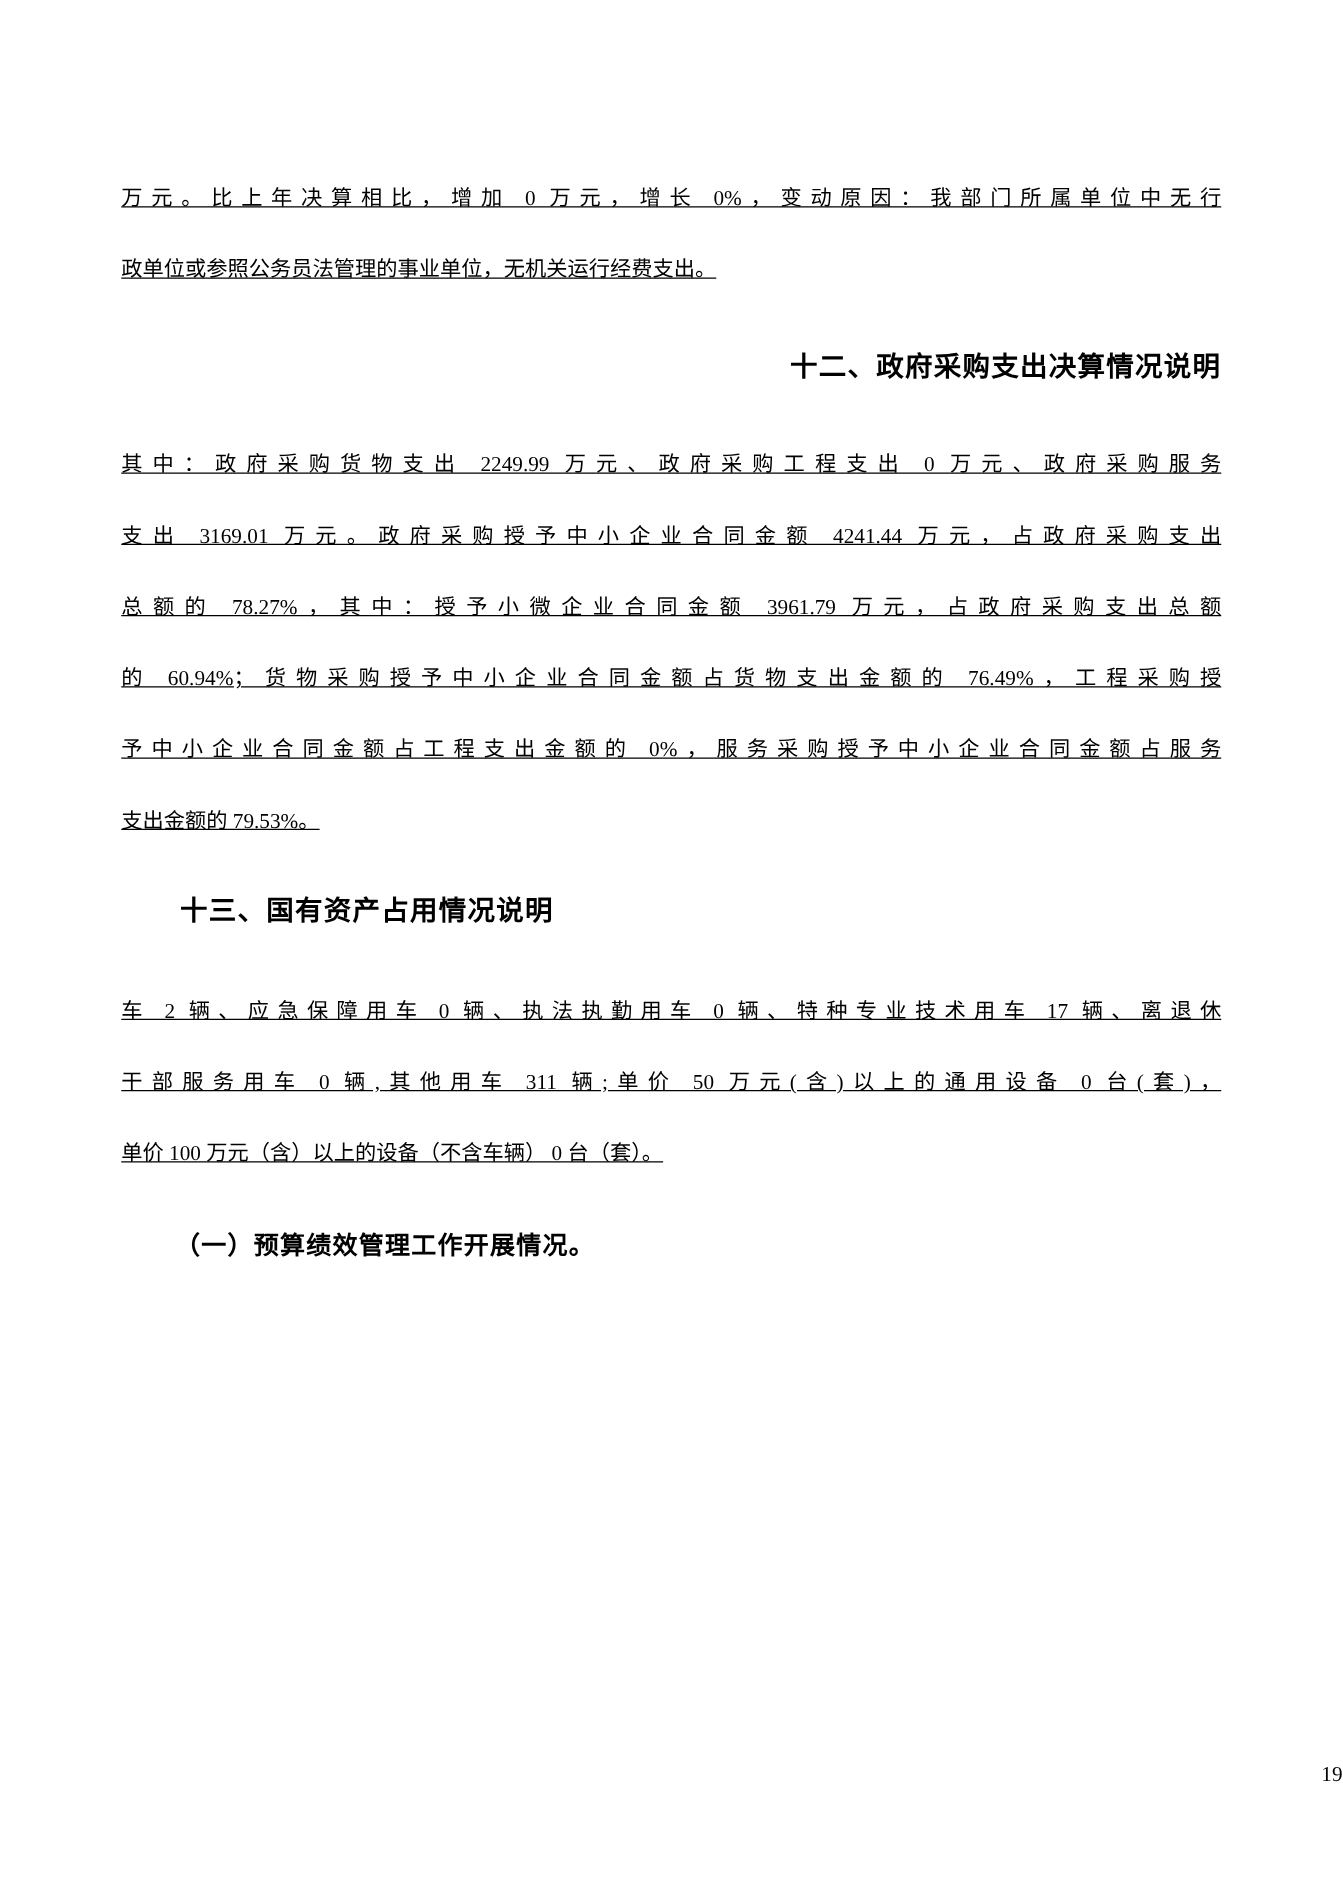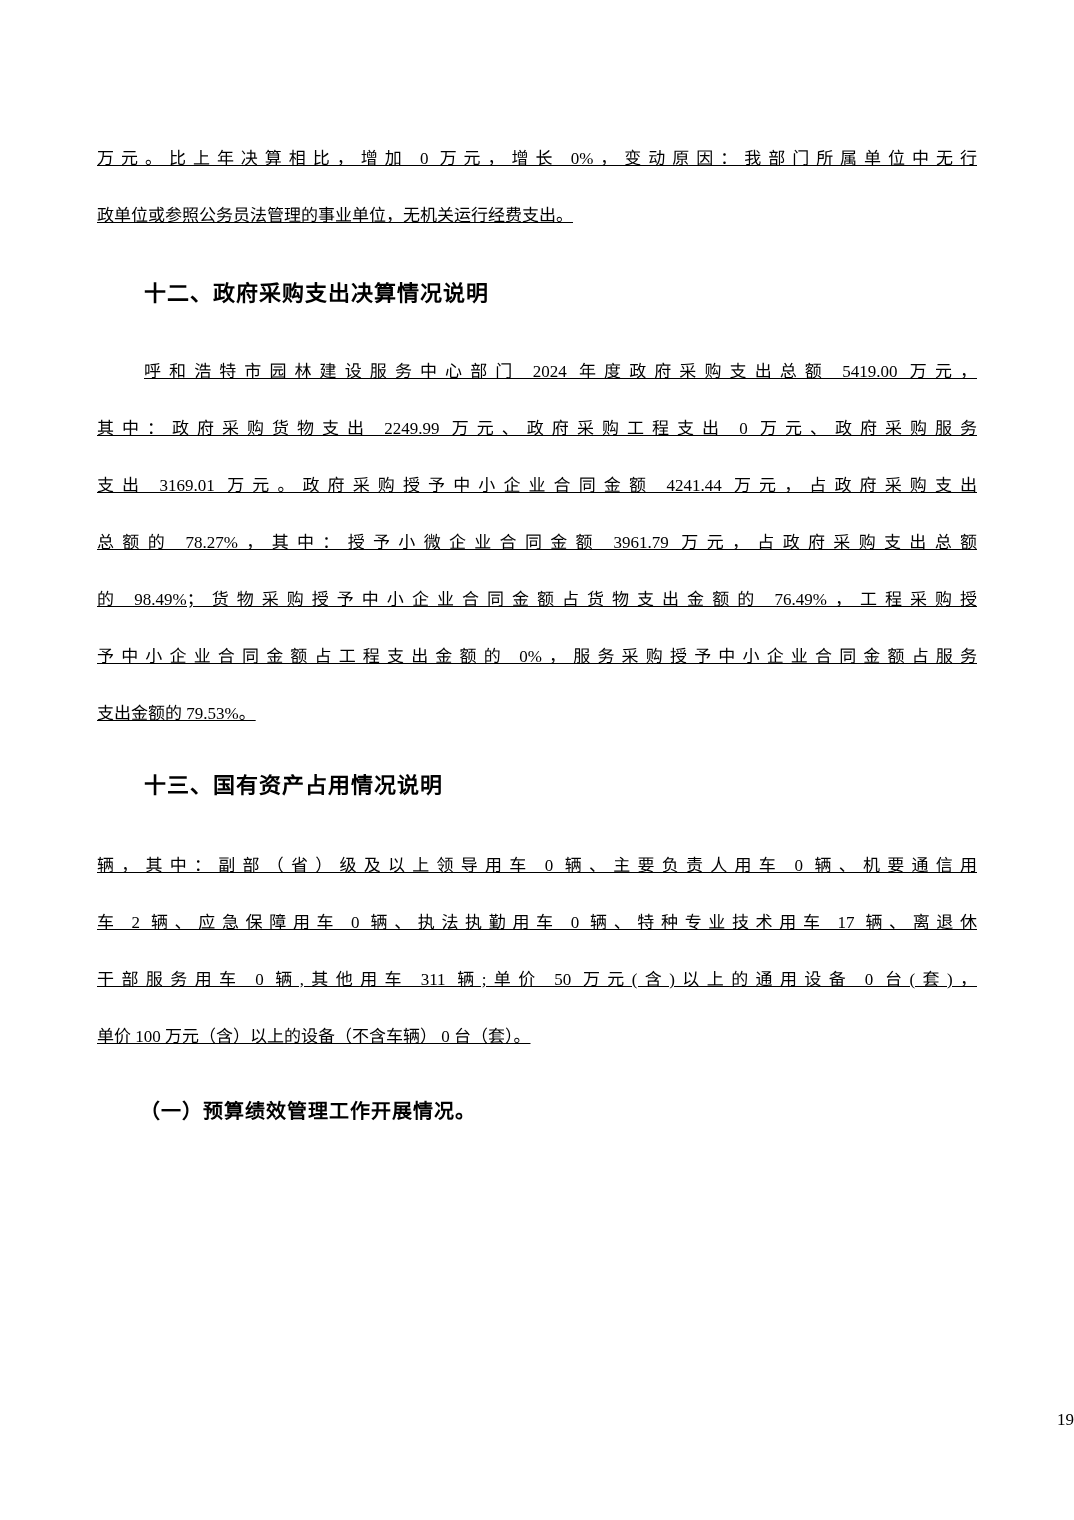--- a/index.html
+++ b/index.html
@@ -41,21 +41,21 @@
   }
   .heading {
     margin: 0;
     padding-left: 47px;
     font-size: 22px;
     line-height: 57px;
     font-weight: bold;
     font-family: "Liberation Sans", "DejaVu Sans", sans-serif;
     letter-spacing: 1px;
   }
-  .heading.h12 { margin-top: 21px; }
+  .heading.h12 { margin-top: 21px; text-align: right; }
   .heading.h13 { margin-top: 15px; }
   .heading.h14 { margin-top: 18px; }
   .para.p-cont { margin-top: 0; }
   .para.p12 { margin-top: 21px; }
   .para.p13 { margin-top: 23px; }
   .subheading {
     margin: 18px 0 0 0;
     padding-left: 43px;
     font-size: 20px;
     line-height: 57px;
@@ -81,33 +81,31 @@
   <div class="content">
 
     <div class="para p-cont">
         <div class="line">万元。比上年决算相比，增加 0 万元，增长 0%，变动原因：我部门所属单位中无行</div>
         <div class="line last">政单位或参照公务员法管理的事业单位，无机关运行经费支出。</div>
       </div>
 
     <h2 class="heading h12">十二、政府采购支出决算情况说明</h2>
 
     <div class="para p12">
-        <div class="line indent">呼和浩特市园林建设服务中心部门 2024 年度政府采购支出总额 5419.00 万元，</div>
         <div class="line">其中：政府采购货物支出 2249.99 万元、政府采购工程支出 0 万元、政府采购服务</div>
         <div class="line">支出 3169.01 万元。政府采购授予中小企业合同金额 4241.44 万元，占政府采购支出</div>
         <div class="line">总额的 78.27%，其中：授予小微企业合同金额 3961.79 万元，占政府采购支出总额</div>
-        <div class="line">的 98.49%；货物采购授予中小企业合同金额占货物支出金额的 76.49%，工程采购授</div>
+        <div class="line">的 60.94%；货物采购授予中小企业合同金额占货物支出金额的 76.49%，工程采购授</div>
         <div class="line">予中小企业合同金额占工程支出金额的 0%，服务采购授予中小企业合同金额占服务</div>
         <div class="line last">支出金额的 79.53%。</div>
       </div>
 
     <h2 class="heading h13">十三、国有资产占用情况说明</h2>
 
     <div class="para p13">
-        <div class="line">辆，其中：副部（省）级及以上领导用车 0 辆、主要负责人用车 0 辆、机要通信用</div>
         <div class="line">车 2 辆、应急保障用车 0 辆、执法执勤用车 0 辆、特种专业技术用车 17 辆、离退休</div>
         <div class="line">干部服务用车 0 辆,其他用车 311 辆;单价 50 万元(含)以上的通用设备 0 台(套)，</div>
         <div class="line last">单价 100 万元（含）以上的设备（不含车辆） 0 台（套）。</div>
       </div>
 
 
     <h3 class="subheading">（一）预算绩效管理工作开展情况。</h3>
 
   </div>
 

